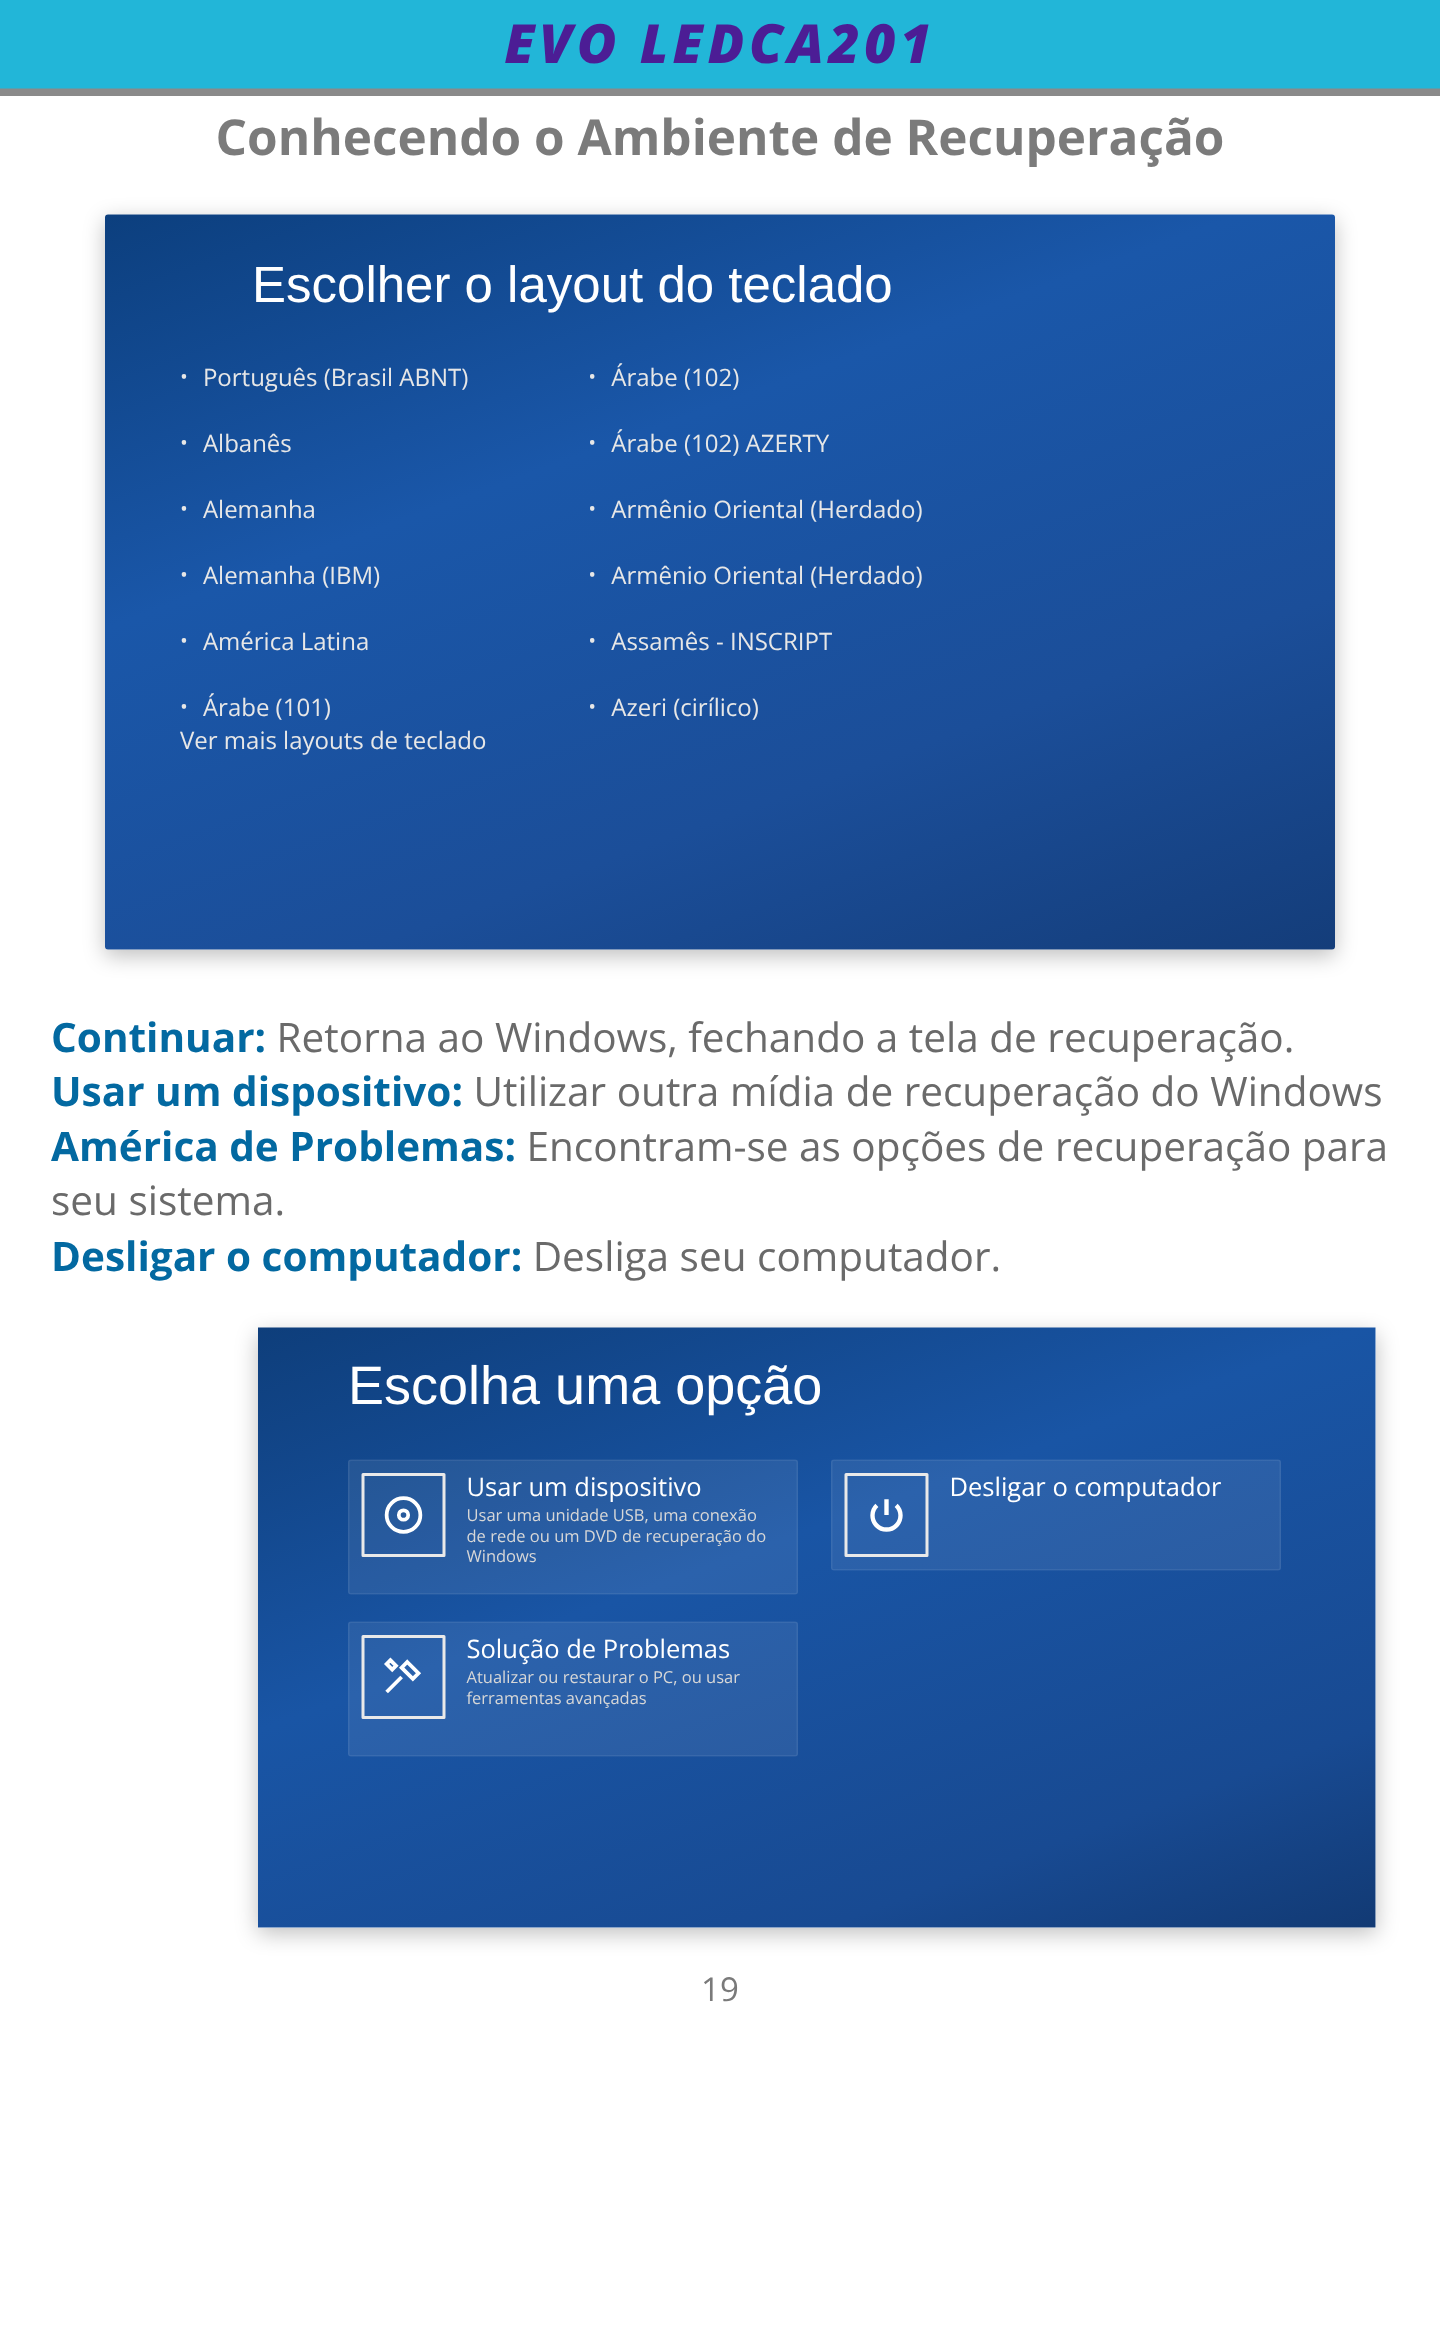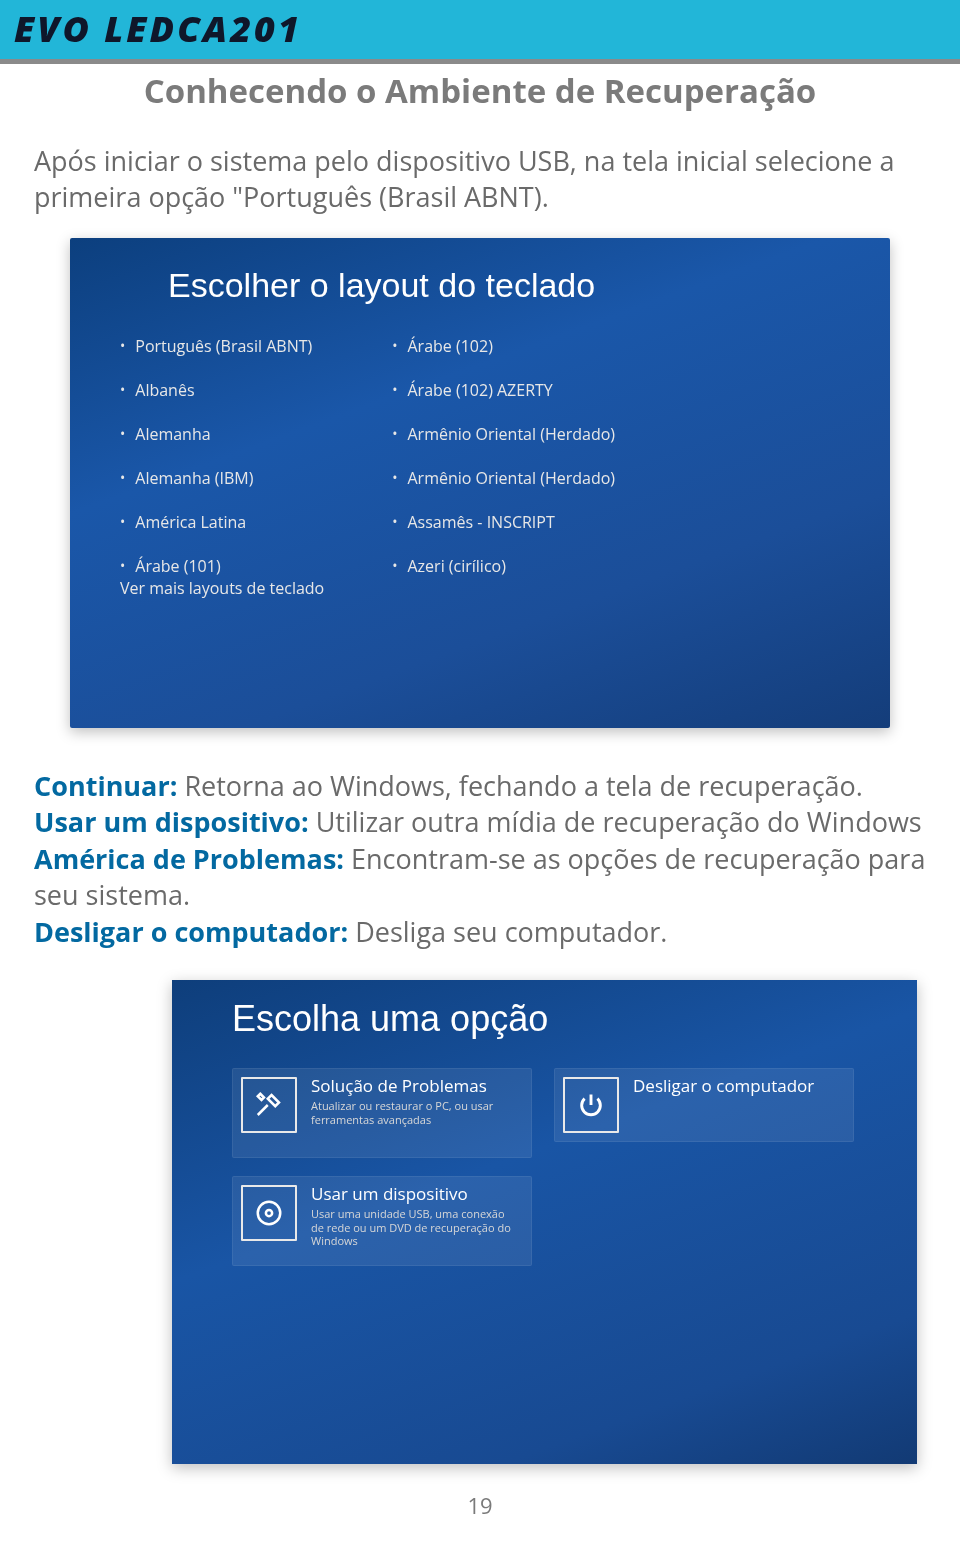--- a/index.html
+++ b/index.html
@@ -5,23 +5,23 @@
   * { box-sizing: border-box; margin: 0; padding: 0; }
   body {
     font-family: "Open Sans", "Segoe UI", Arial, sans-serif;
     width: 960px;
     margin: 0 auto;
     background: #fff;
     color: #5a5a5a;
   }
   .header-bar {
     background: #22b6d8;
-    color: #0f172a;
+    color: #4c1d95;
     display: flex;
-    justify-content: flex-start;
+    justify-content: center;
     align-items: center;
     padding: 4px 14px 6px 14px;
     font-weight: 900;
     font-style: italic;
     letter-spacing: 3px;
     border-bottom: 5px solid #8a8a8a;
   }
   .brand-left { font-size: 36px; }
   .brand-right { font-size: 36px; font-weight: 800; }
   .section-title {
@@ -72,21 +72,21 @@
   .defs {
     font-size: 27px;
     line-height: 1.35;
     color: #6a6a6a;
     margin-bottom: 30px;
   }
   .defs b { color: #0369a1; }
   
   .screenshot2 {
     width: 745px;
-    height: 484px;
+    height: 400px;
     margin: 0 0 0 138px;
     background: linear-gradient(160deg, #0e3e7b 0%, #1955a5 40%, #184a92 80%, #123a74 100%);
     padding: 18px 40px 28px 60px;
     color: #e7e7e7;
     box-shadow: 0 4px 14px rgba(0,0,0,0.25);
   }
   .recovery-title2 {
     font-family: "Segoe UI Light", "Segoe UI", Arial, sans-serif;
     font-weight: 300;
     font-size: 36px;
@@ -129,21 +129,20 @@
 <body>
 
 <div class="header-bar">
   <span class="brand-left">EVO LED</span>
   <span class="brand-right">CA201</span>
 </div>
 
 <div class="section-title">Conhecendo o Ambiente de Recuperação</div>
 
 <div class="content">
-  <p class="intro">Após iniciar o sistema pelo dispositivo USB, na tela inicial selecione a primeira opção "Português (Brasil ABNT).</p>
 
   <div class="screenshot1">
     <div class="recovery-title1">Escolher o layout do teclado</div>
     <div class="kb-cols">
       <div class="kb-col">
         <div class="kb-item">Português (Brasil ABNT)</div>
         <div class="kb-item">Albanês</div>
         <div class="kb-item">Alemanha</div>
         <div class="kb-item">Alemanha (IBM)</div>
         <div class="kb-item">América Latina</div>
@@ -170,41 +169,41 @@
 
   <div class="screenshot2">
     <div class="recovery-title2">Escolha uma opção</div>
     <div class="opt-grid">
       <div class="opt-col-left">
 
 
         <div class="opt-tile" style="min-height:90px;">
           <div class="opt-icon">
             <svg width="30" height="30" viewBox="0 0 24 24" fill="none" stroke="#fff" stroke-width="2">
+                <circle cx="12" cy="12" r="9"></circle>
+                <circle cx="12" cy="12" r="2.5"></circle>
+              </svg>
+          </div>
+          <div class="opt-text">
+            <div class="opt-title">Usar um dispositivo</div>
+            <div class="opt-sub">Usar uma unidade USB, uma conexão de rede ou um DVD de recuperação do Windows</div>
+          </div>
+        </div>
+
+        <div class="opt-tile" style="min-height:90px;">
+          <div class="opt-icon">
+            <svg width="30" height="30" viewBox="0 0 24 24" fill="none" stroke="#fff" stroke-width="2">
                 <path d="M3 20l8-8"></path>
                 <path d="M14 4l6 6-3 3-6-6z"></path>
                 <path d="M5 3l3 3-2 2-3-3z"></path>
               </svg>
           </div>
           <div class="opt-text">
             <div class="opt-title">Solução de Problemas</div>
             <div class="opt-sub">Atualizar ou restaurar o PC, ou usar ferramentas avançadas</div>
-          </div>
-        </div>
-
-        <div class="opt-tile" style="min-height:90px;">
-          <div class="opt-icon">
-            <svg width="30" height="30" viewBox="0 0 24 24" fill="none" stroke="#fff" stroke-width="2">
-                <circle cx="12" cy="12" r="9"></circle>
-                <circle cx="12" cy="12" r="2.5"></circle>
-              </svg>
-          </div>
-          <div class="opt-text">
-            <div class="opt-title">Usar um dispositivo</div>
-            <div class="opt-sub">Usar uma unidade USB, uma conexão de rede ou um DVD de recuperação do Windows</div>
           </div>
         </div>
 
       </div>
       <div class="opt-col-right">
         <div class="opt-tile">
           <div class="opt-icon">
             <svg width="28" height="28" viewBox="0 0 24 24" fill="none" stroke="#fff" stroke-width="2.5">
                 <path d="M12 3v9"></path>
                 <path d="M6.5 6.5a8 8 0 1 0 11 0"></path>

